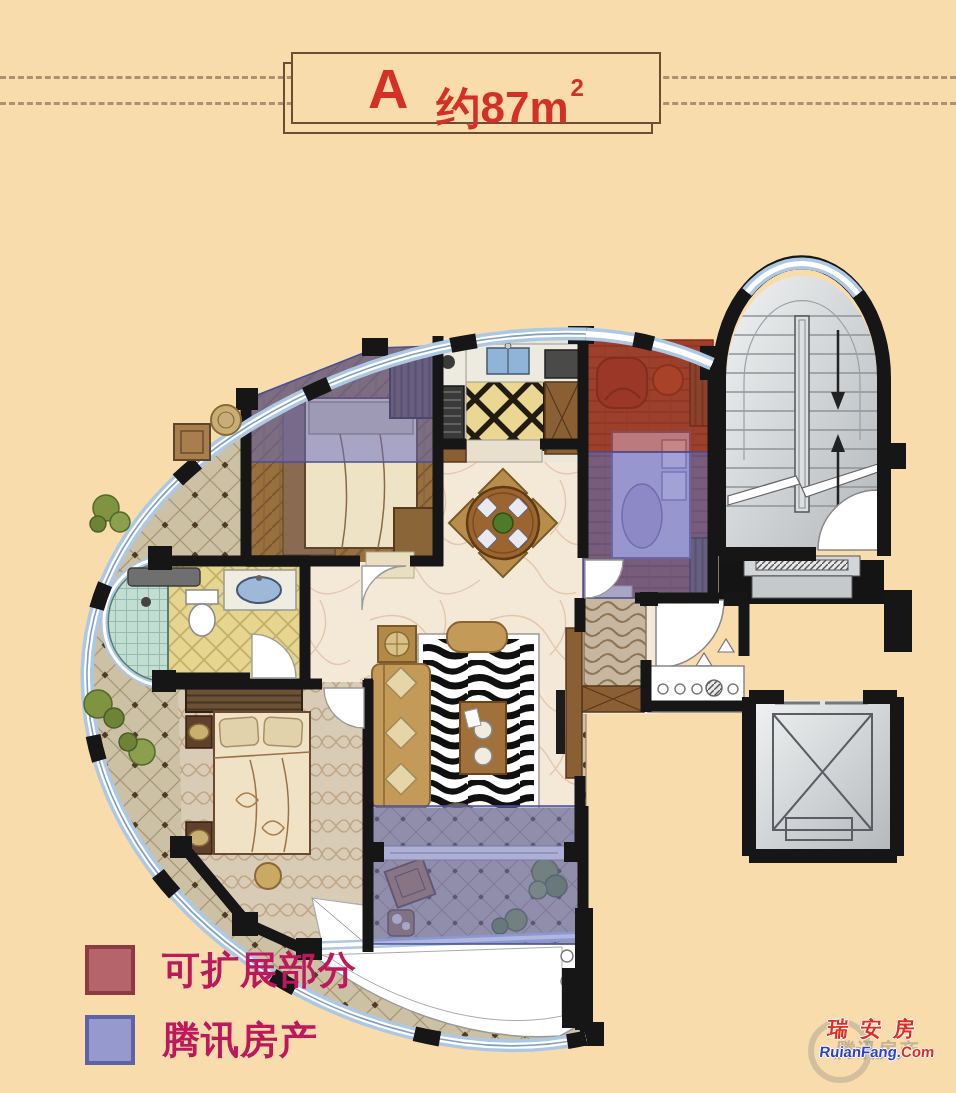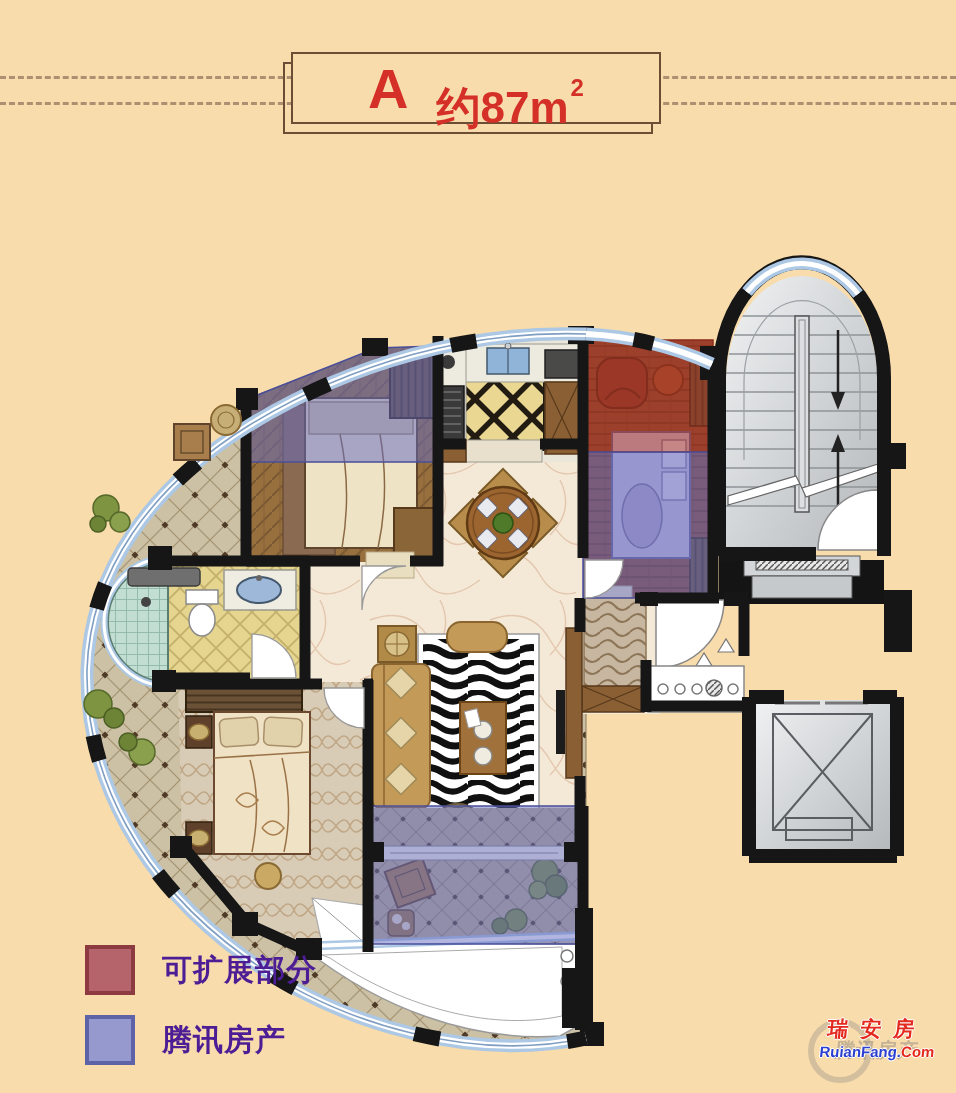--- a/index.html
+++ b/index.html
@@ -15,21 +15,21 @@
     position:absolute;left:8px;top:0;width:366px;height:68px;border:2px solid #6b4e33;
     background:#f9dcab;display:flex;align-items:center;justify-content:center;
   }
   .title-letter{font-size:56px;font-weight:bold;color:#d43028;letter-spacing:2px;margin-right:26px;}
   .title-area{font-size:44px;font-weight:bold;color:#d43028;margin-top:40px;}
   .title-exp{font-size:24px;font-weight:bold;color:#d43028;vertical-align:18px;margin-left:2px;}
   .plan-svg{position:absolute;left:0;top:0;z-index:3;}
   .legend{position:absolute;left:84px;top:944px;z-index:6;}
   .legend-row{display:flex;align-items:center;margin-bottom:18px;}
   .legend-swatch{display:block;margin-right:26px;}
-  .legend-label{font-size:30px;font-weight:bold;color:#4c1d95;letter-spacing:1px;}
+  .legend-label{font-size:38px;font-weight:bold;color:#be185d;letter-spacing:1px;}
   .watermark{position:absolute;right:4px;bottom:8px;width:150px;height:70px;z-index:7;text-align:center;}
   .wm-backdrop{
     position:absolute;left:0px;top:8px;width:150px;height:54px;color:#9a9186;opacity:.55;
     font-size:20px;font-weight:bold;letter-spacing:1px;transform:skewX(-8deg);
     display:flex;align-items:center;justify-content:center;
   }
   .wm-circle{position:absolute;left:6px;top:4px;width:52px;height:52px;border:6px solid #a39a8d;
     border-radius:50%;opacity:.45;}
   .wm-cn{
     position:relative;font-size:21px;font-weight:bold;color:#e42a1e;letter-spacing:12px;

